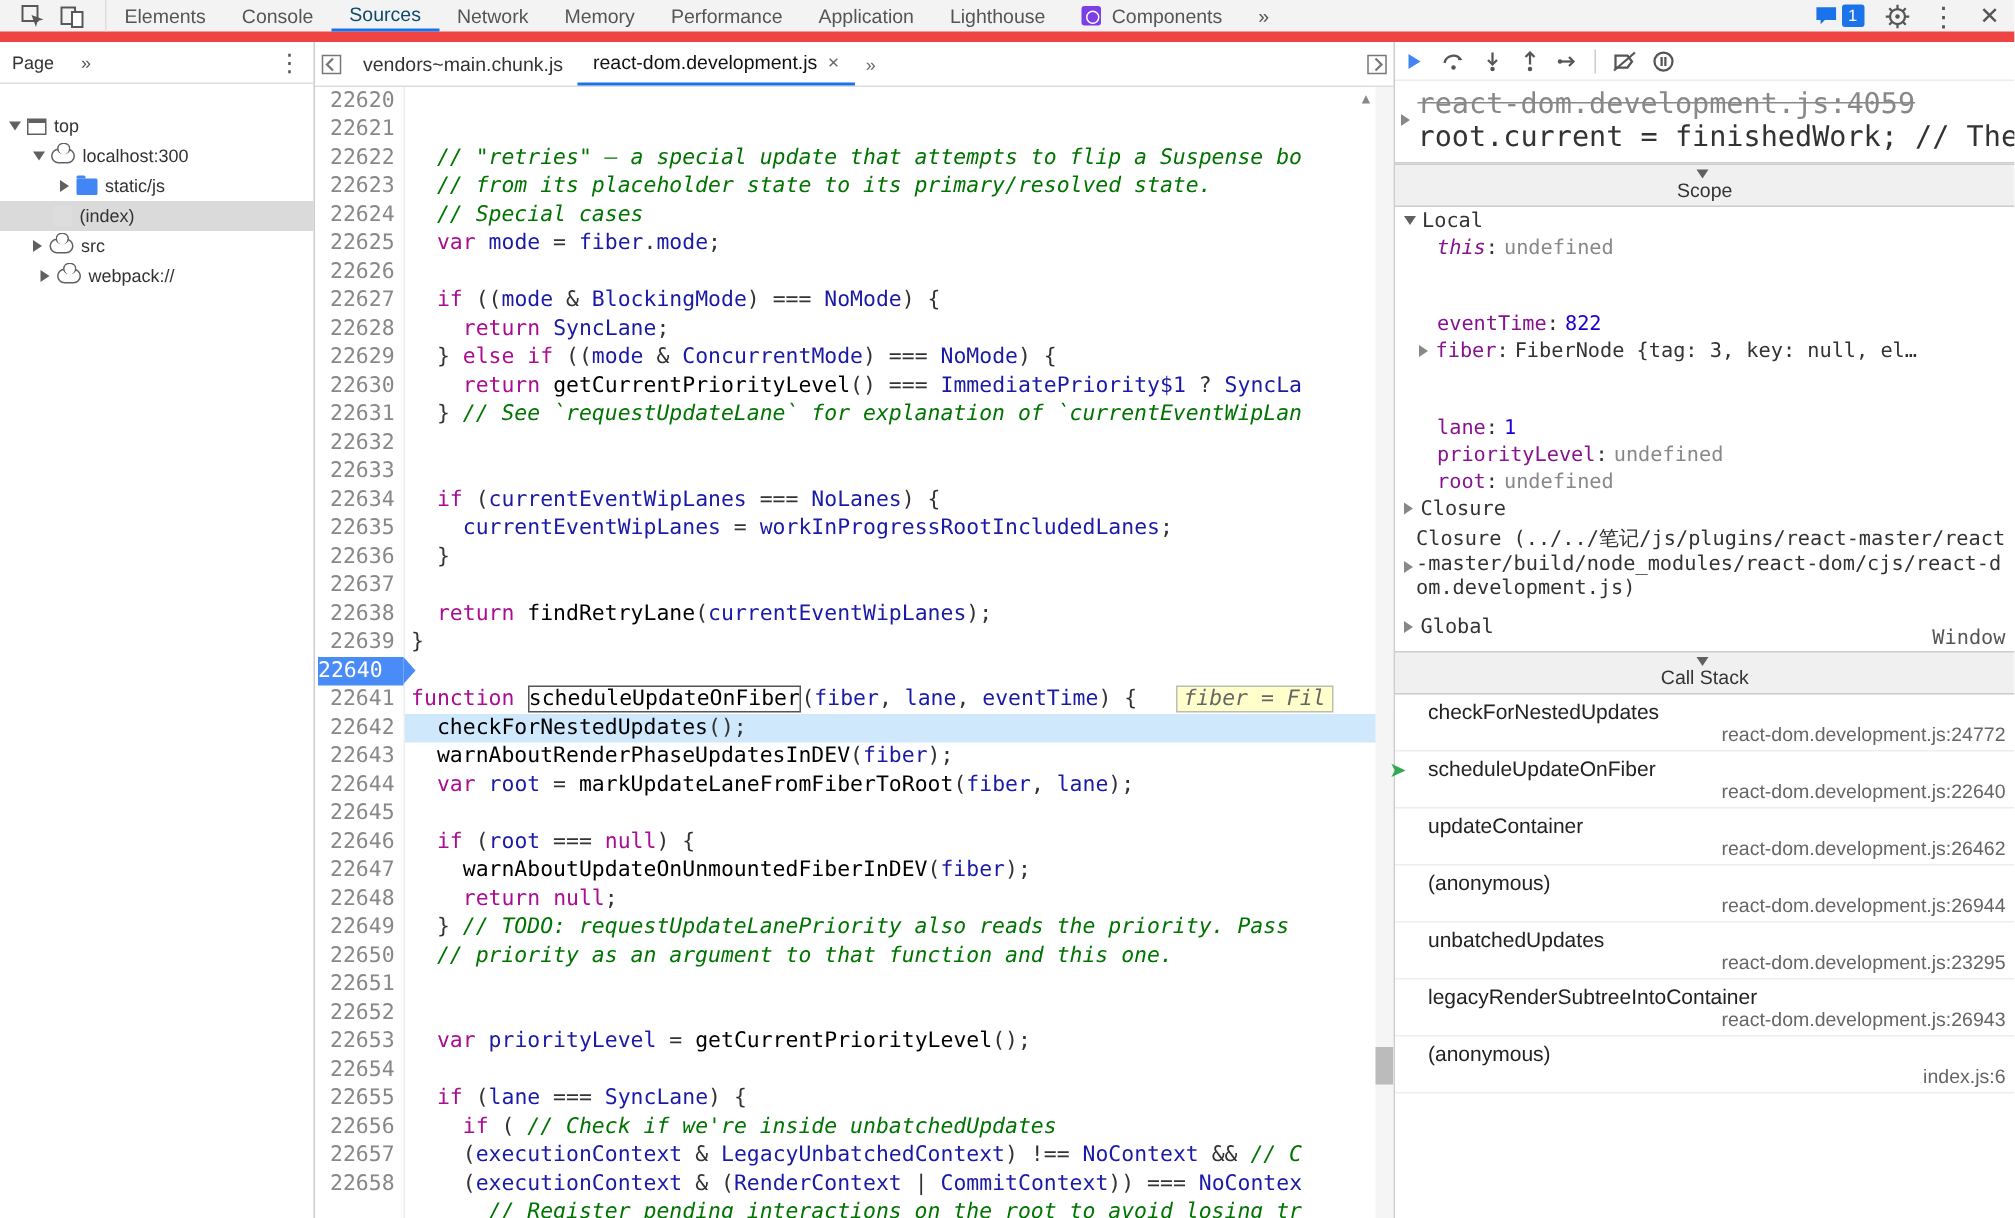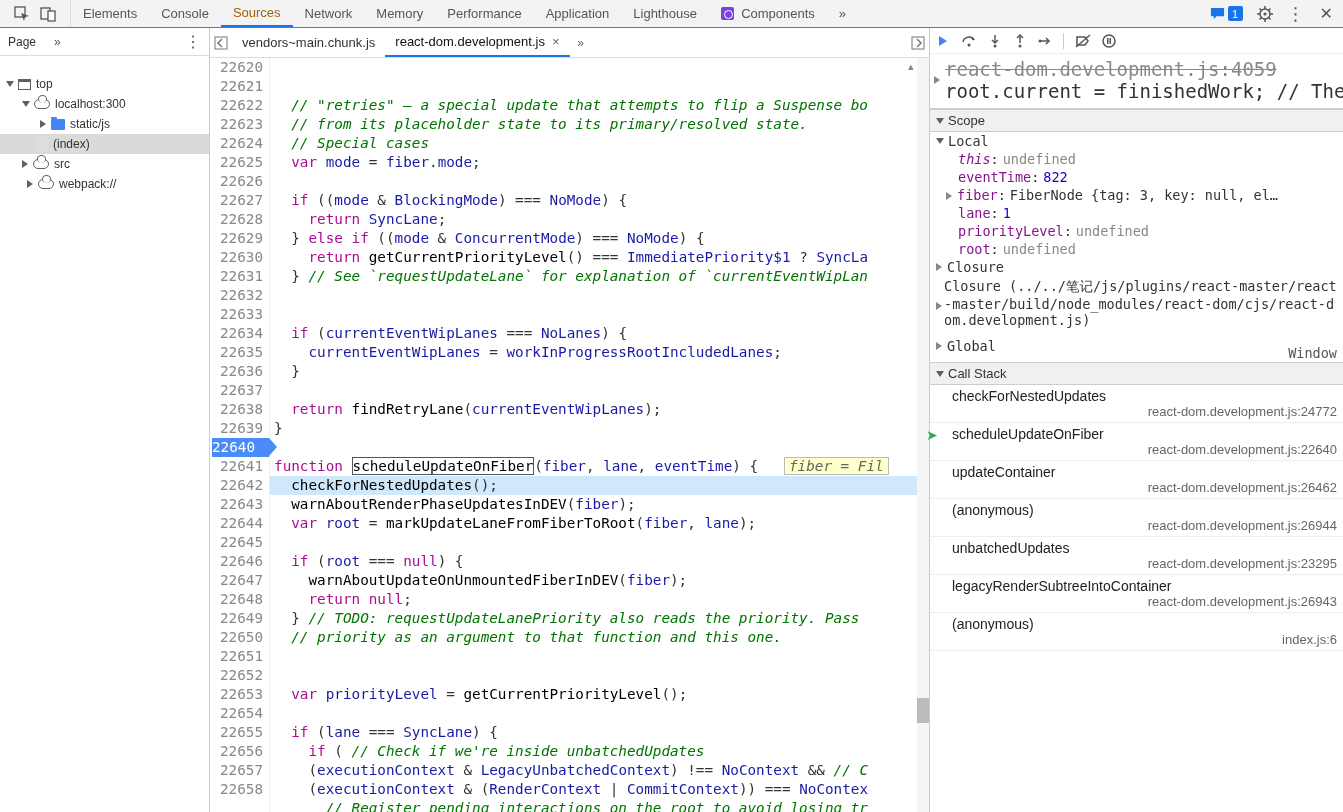--- a/index.html
+++ b/index.html
@@ -1,23 +1,23 @@
 <!DOCTYPE html>
 <html><head>
 <meta charset="utf-8">
 <style>
 * { margin: 0; padding: 0; box-sizing: border-box; }
 body { font-family: "Segoe UI", Tahoma, sans-serif; font-size: 12px; color: #333; background: #fff; overflow: hidden; }
 .devtools { display: flex; flex-direction: column; width: 1343px; height: 812px; }
 
 
-.top-tabs { display: flex; align-items: center; height: 28px; border-bottom: 1px solid #ef4444; background: #f3f3f3; font-size: 13px; }
+.top-tabs { display: flex; align-items: center; height: 28px; border-bottom: 7px solid #ef4444; background: #f3f3f3; font-size: 13px; }
 .top-pre { display: flex; align-items: center; gap: 10px; padding: 0 14px; border-right: 1px solid #ddd; height: 100%; }
 .tab { padding: 0 12px; height: 100%; display: flex; align-items: center; color: #555; cursor: pointer; }
-.tab.active { color: #a16207; border-bottom: 2px solid #1a73e8; }
+.tab.active { color: #0c4a6e; border-bottom: 2px solid #1a73e8; }
 .top-right { margin-left: auto; display: flex; align-items: center; gap: 14px; padding-right: 10px; }
 .ext-icon { width: 13px; height: 13px; background: #7b3fe4; border-radius: 2px; position: relative; }
 .ext-icon::before { content: ""; position: absolute; left: 3px; top: 3px; width: 7px; height: 7px; border: 1px solid #fff; border-radius: 50%; }
 .msg-count { background: #1a73e8; color: #fff; font-size: 11px; width: 15px; height: 15px; border-radius: 2px; display: flex; align-items: center; justify-content: center; }
 .msg-wrap { display: flex; align-items: center; gap: 3px; color: #1a73e8; }
 
 
 .cols { flex: 1; display: flex; min-height: 0; }
 .col-nav { width: 210px; border-right: 1px solid #ccc; display: flex; flex-direction: column; }
 .col-code { flex: 1; min-width: 0; display: flex; flex-direction: column; border-right: 1px solid #ccc; }
@@ -62,28 +62,28 @@
 .id { color: #1a1aa6; }
 .tooltip-inline { background: #ffffcc; border: 1px solid #bbb; color: #666; font-style: italic; padding: 0 4px; }
 .boxed { border: 1px solid #555; }
 .vscroll { position: absolute; right: 0; top: 0; bottom: 0; width: 12px; background: #f5f5f5; }
 .vscroll-thumb { position: absolute; right: 0; width: 12px; background: #bbb; height: 25px; top: 640px; }
 
 
 .dbg-toolbar { display: flex; align-items: center; height: 26px; border-bottom: 1px solid #eee; padding: 0 6px; gap: 11px; }
 .dbg-toolbar .sep { width: 1px; height: 16px; background: #ccc; }
 .dbg-ctx { padding: 4px 8px 6px 18px; font-family: Consolas, monospace; font-size: 19px; border-bottom: 1px solid #ccc; color: #333; white-space: nowrap; overflow: hidden; display: flex; align-items: center; }
-.dbg-panel-head { display: flex; align-items: center; background: #f0f0f0; border-bottom: 1px solid #ccc; border-top: 1px solid #ccc; padding: 3px 6px; font-size: 13px; }
+.dbg-panel-head { display: flex; align-items: center; background: #f0f0f0; border-bottom: 1px solid #ccc; border-top: 1px solid #ccc; padding: 3px 6px; font-size: 13px; flex-direction: column; }
 .dbg-panel-head .tri { margin-right: 4px; }
 .scope-body { font-family: Consolas, monospace; font-size: 13.5px; }
 .scope-row { padding: 1px 6px 1px 18px; display: flex; align-items: baseline; }
 .scope-key { color: #881391; }
 .scope-val { color: #333; margin-left: 4px; }
 .scope-val.undef { color: #888; }
-.scope-val.num { color: #1c00cf; }
+.scope-val.num { color: #1c00cf; margin-top: 33px; }
 .scope-head { padding: 1px 6px 1px 6px; display: flex; align-items: center; }
 .scope-closure { padding: 2px 6px 2px 18px; font-family: Consolas, monospace; font-size: 13.5px; word-break: break-all; }
 .right-lbl { margin-left: auto; color: #555; margin-top: 14px; }
 
 .stack-item { border-bottom: 1px solid #eee; padding: 3px 6px 3px 8px; cursor: pointer; }
 .stack-item.cur { position: relative; }
 .stack-arrow { position: absolute; left: -4px; top: 4px; color: #34a853; font-size: 14px; }
 .stack-name { font-size: 14px; color: #222; padding-left: 14px; }
 .stack-loc { text-align: right; font-size: 13px; color: #666; }
 

